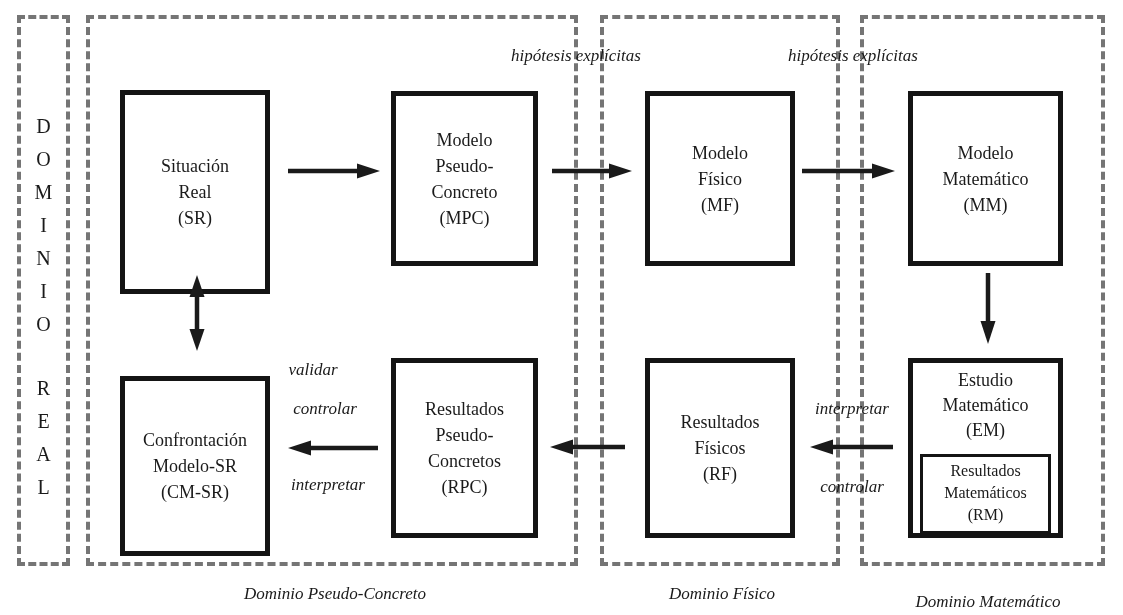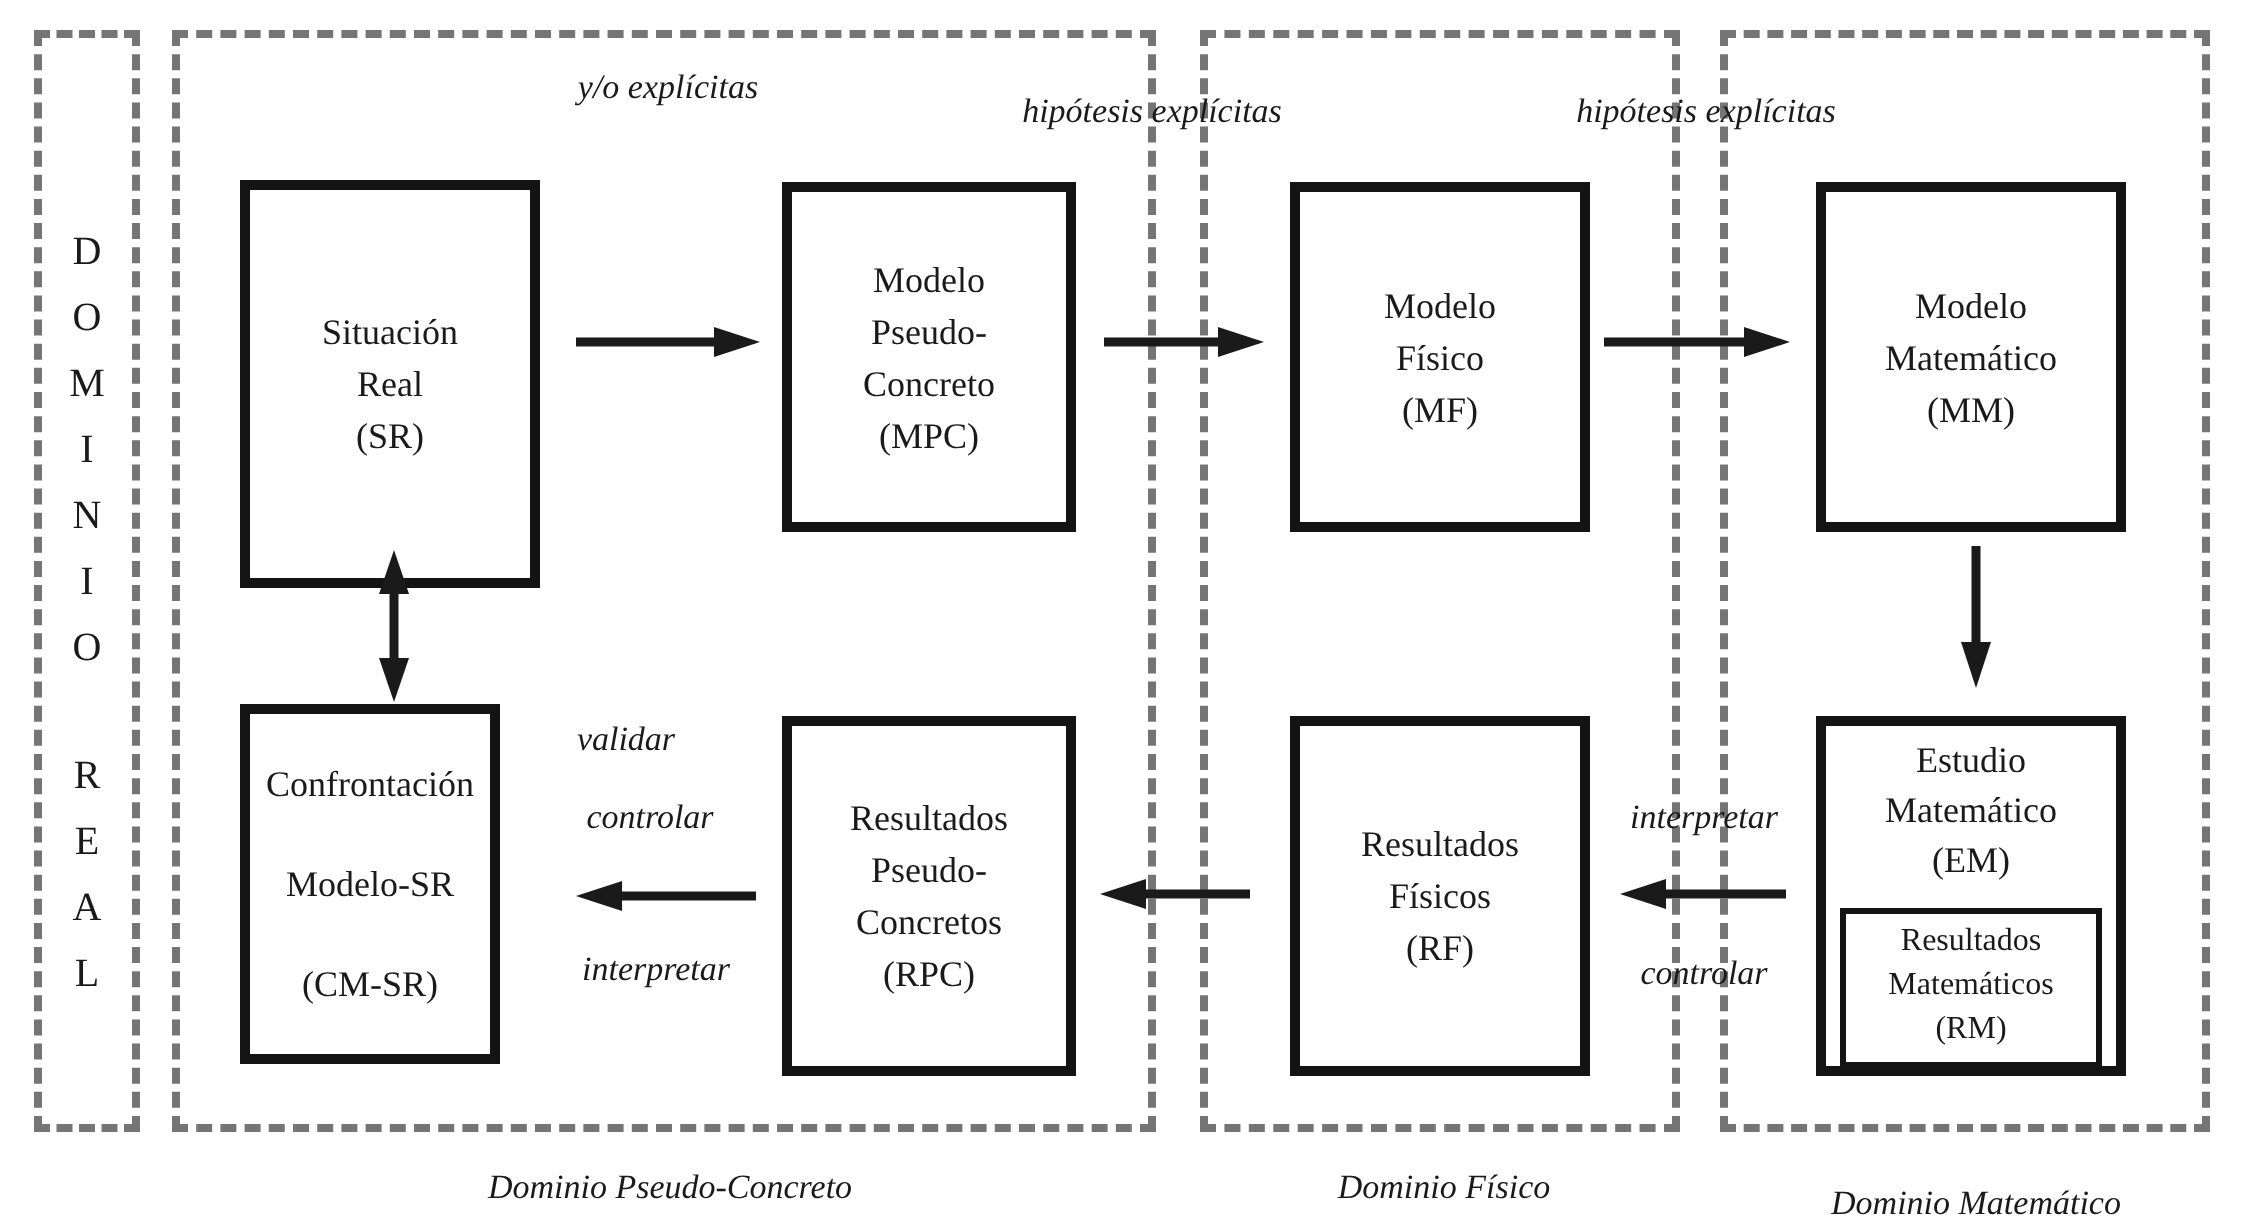--- a/index.html
+++ b/index.html
@@ -112,21 +112,21 @@
     <div>Físico</div>
     <div>(MF)</div>
   </div>
 
   <div class="node" style="left:908px;top:91px;width:155px;height:175px;">
     <div>Modelo</div>
     <div>Matemático</div>
     <div>(MM)</div>
   </div>
 
-  <div class="node" style="left:120px;top:352px;width:130px;height:180px;gap:24px;">
+  <div class="node" style="left:120px;top:376px;width:150px;height:180px;">
     <div>Confrontación</div>
     <div>Modelo-SR</div>
     <div>(CM-SR)</div>
   </div>
 
   <div class="node" style="left:391px;top:358px;width:147px;height:180px;">
     <div>Resultados</div>
     <div>Pseudo-</div>
     <div>Concretos</div>
     <div>(RPC)</div>
@@ -143,21 +143,20 @@
     <div>Matemático</div>
     <div>(EM)</div>
     <div class="inner-node">
       <div>Resultados</div>
       <div>Matemáticos</div>
       <div>(RM)</div>
     </div>
   </div>
 
   <div class="lbl" style="left:334px;top:33px;">
-    <div>y/o explícitas</div>
   </div>
   <div class="lbl" style="left:576px;top:45px;">hipótesis explícitas</div>
   <div class="lbl" style="left:853px;top:45px;">hipótesis explícitas</div>
 
   <div class="lbl" style="left:313px;top:359px;">validar</div>
   <div class="lbl" style="left:325px;top:398px;">controlar</div>
   <div class="lbl" style="left:328px;top:474px;">interpretar</div>
 
   <div class="lbl" style="left:852px;top:398px;">interpretar</div>
   <div class="lbl" style="left:852px;top:476px;">controlar</div>

